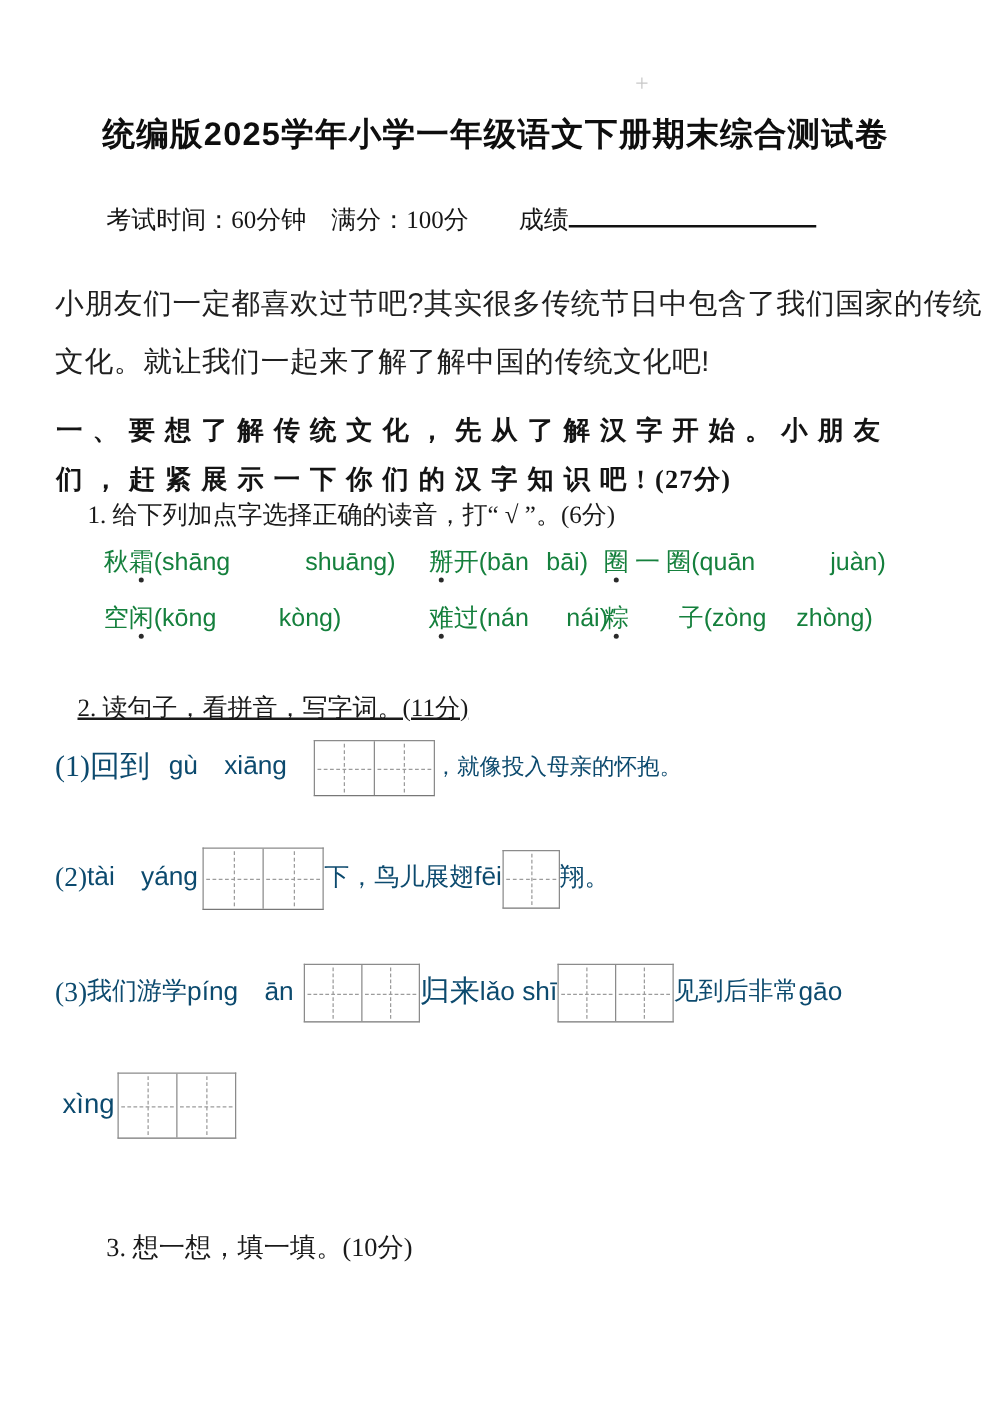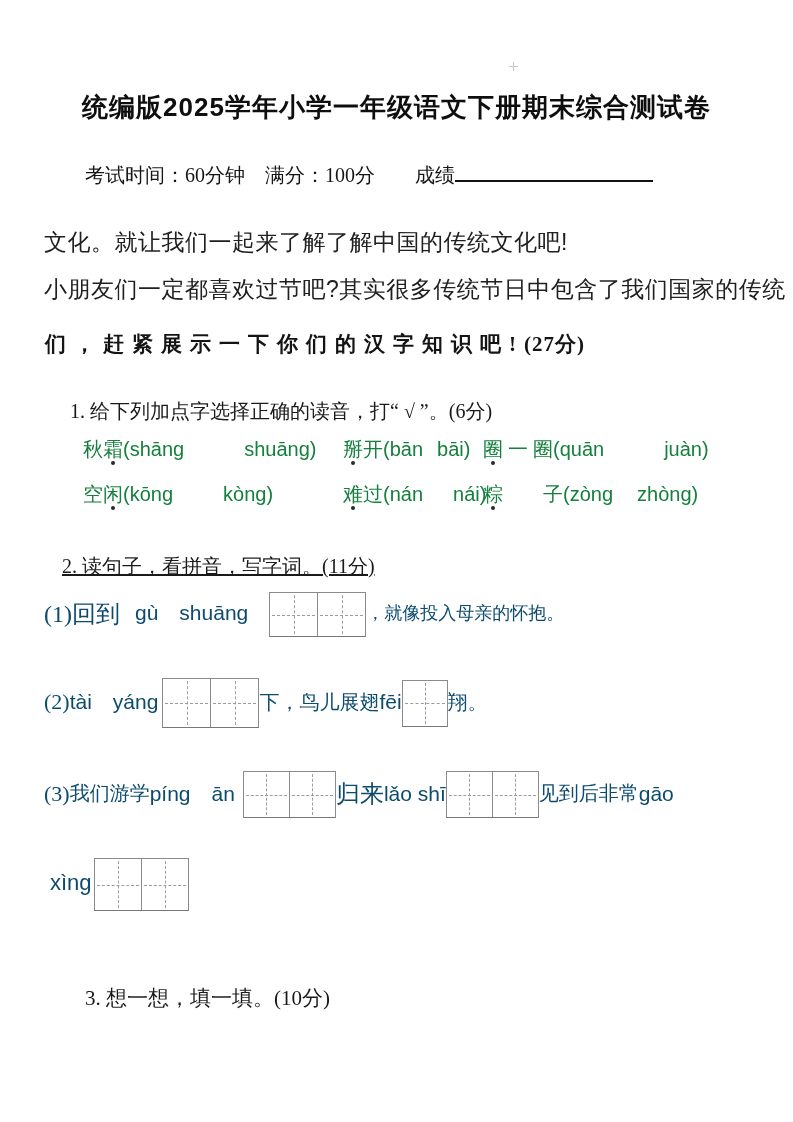--- a/index.html
+++ b/index.html
@@ -62,25 +62,26 @@
 
   <span class="stray"></span>
 
   <h1 class="title">统编版2025学年小学一年级语文下册期末综合测试卷</h1>
 
   <div class="exam-info serif">
     <span>考试时间：60分钟　满分：100分　　成绩</span><span class="score-line"></span>
   </div>
 
   <div class="intro sans">
+    <div>小朋友们一定都喜欢过节吧?其实很多传统节日中包含了我们国家的传统</div>
     <div>文化。就让我们一起来了解了解中国的传统文化吧!</div>
-    <div>小朋友们一定都喜欢过节吧?其实很多传统节日中包含了我们国家的传统</div>
   </div>
 
   <div class="heading serif">
+    <div>一、要想了解传统文化，先从了解汉字开始。小朋友</div>
     <div><span>们，赶紧展示一下你们的汉字知识吧!</span><span class="score">(27分)</span></div>
   </div>
 
   <div class="qline serif" style="left:70px;top:398px;">1. 给下列加点字选择正确的读音，打“ √ ”。(6分)</div>
 
   <span class="q1-item" style="left:83px;top:436px;"><span class="zh">秋</span><span class="zh dotted">霜</span><span class="zh"></span><span class="py">(shāng   shuāng)</span></span>
 
   <span class="q1-item" style="left:343px;top:436px;"><span class="zh dotted">掰</span><span class="zh">开</span><span class="py">(bān  bāi)</span></span>
 
   <span class="q1-item" style="left:483px;top:436px;"><span class="zh dotted">圈</span><span class="zh"> 一 圈</span><span class="py">(quān   juàn)</span></span>
@@ -88,21 +89,21 @@
   <span class="q1-item" style="left:83px;top:481px;"><span class="zh">空</span><span class="zh dotted">闲</span><span class="py">(kōng   kòng)</span></span>
 
   <span class="q1-item" style="left:343px;top:481px;"><span class="zh dotted">难</span><span class="zh">过</span><span class="py">(nán  nái)</span></span>
 
   <span class="q1-item" style="left:483px;top:481px;"><span class="zh dotted">粽</span><span class="zh">  子</span><span class="py">(zòng  zhòng)</span></span>
 
   <div class="qline serif" style="left:62px;top:553px;text-decoration:underline;">2. 读句子，看拼音，写字词。(11分)</div>
 
   <div class="fillrow" style="left:44px;top:592px;">
     <span class="lbl serif mb2">(1)回到</span>
-    <span class="py sans mb3" style="margin-left:15px;">gù　shuāng</span>
+    <span class="py sans mb3" style="margin-left:15px;">gù　xiāng</span>
     <span class="tzg sz-a" style="margin-left:21px;">
         <span class="cell"></span>
         <span class="cell"></span>
       </span>
     <span class="zh-sm serif mb2">，就像投入母亲的怀抱。</span>
   </div>
 
   <div class="fillrow" style="left:44px;top:678px;">
     <span class="lbl-sm serif mb2">(2)</span>
     <span class="py sans mb2">tài　yáng</span>

